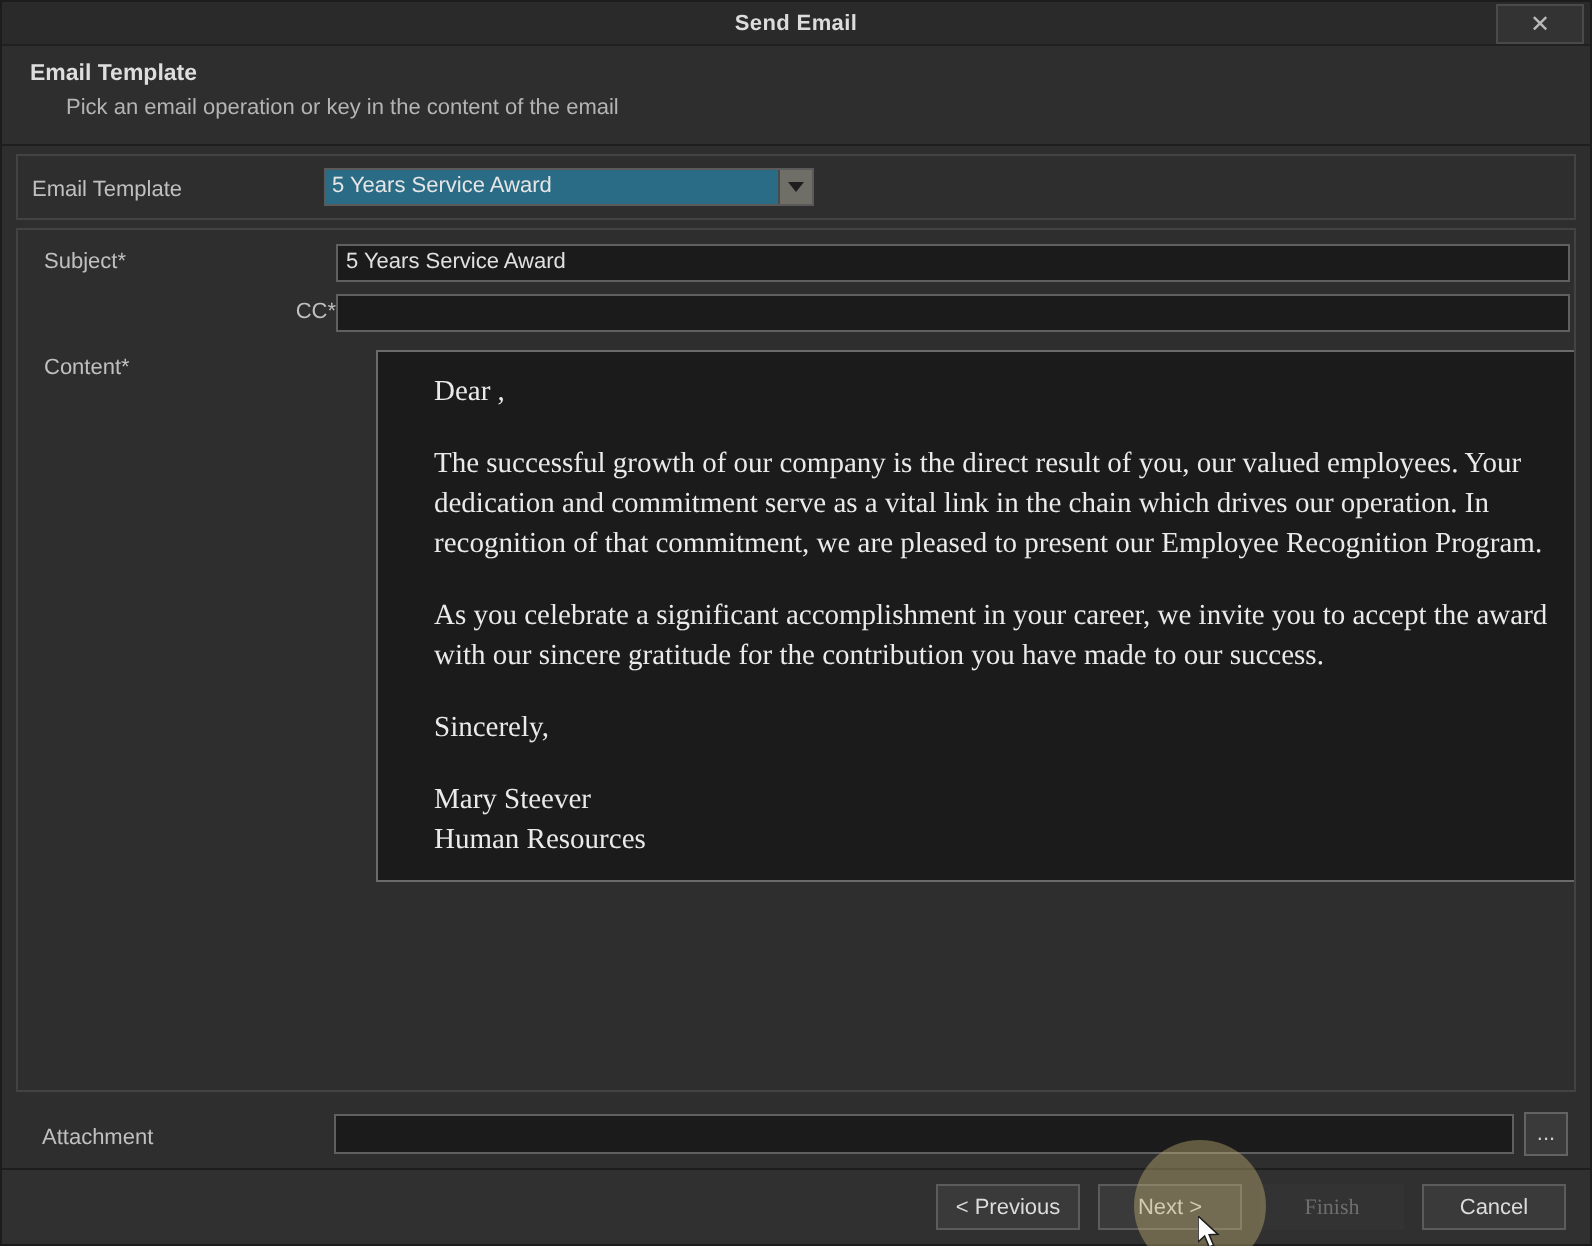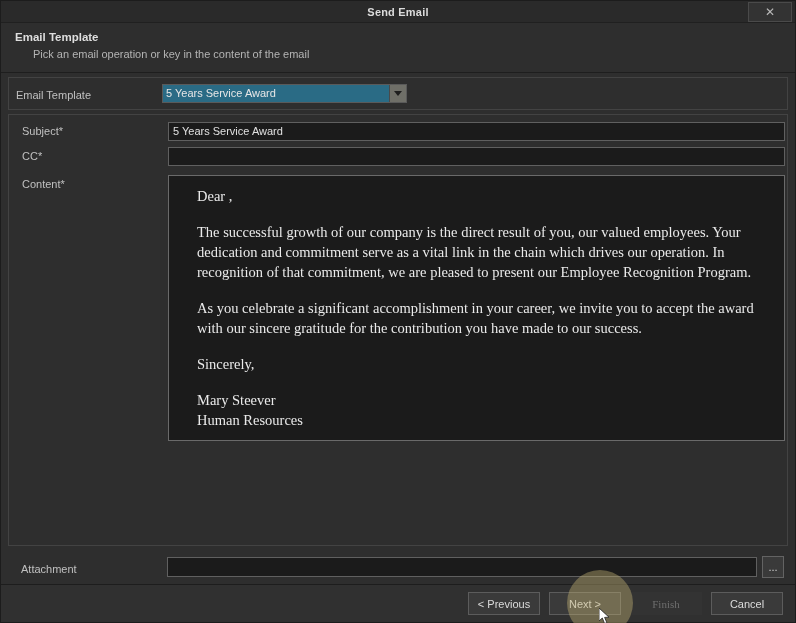--- a/index.html
+++ b/index.html
@@ -164,21 +164,21 @@
     font-size: 11px;
     line-height: 17px;
     padding-left: 4px;
     overflow: hidden;
     white-space: nowrap;
   }
   .subject-input { width: 617px; }
   .cc-input      { width: 617px; }
 
   .row-subject { margin-bottom: 6px; }
-  .row-cc      { margin-bottom: 9px; }
+  .row-cc      { margin-bottom: 9px; text-align: right; }
 
   
   .content-col {
     flex: 1 1 auto;
     display: flex;
     flex-direction: column;
     min-width: 0;
     overflow: hidden;
   }
   .tabs {
@@ -339,21 +339,21 @@
       <div class="row row-subject">
         <div class="field-label">Subject*</div>
         <div class="text-input subject-input" placeholder="">5 Years Service Award</div>
       </div>
 
       <div class="row row-cc">
         <div class="field-label">CC*</div>
         <div class="text-input cc-input" placeholder=""></div>
       </div>
 
-      <div class="row" style="flex:1 1 auto; overflow:hidden;">
+      <div class="row" style="flex:1 1 auto; overflow:hidden;gap:20px;">
         <div class="field-label">Content*</div>
 
         <div class="content-col">
 
           <div class="preview-box">
             <p>Dear ,</p>
             <p>The successful growth of our company is the direct result of you, our valued employees. Your dedication and commitment serve as a vital link in the chain which drives our operation. In recognition of that commitment, we are pleased to present our Employee Recognition Program.</p>
             <p>As you celebrate a significant accomplishment in your career, we invite you to accept the award with our sincere gratitude for the contribution you have made to our success.</p>
             <p>Sincerely,</p>
             <p>

